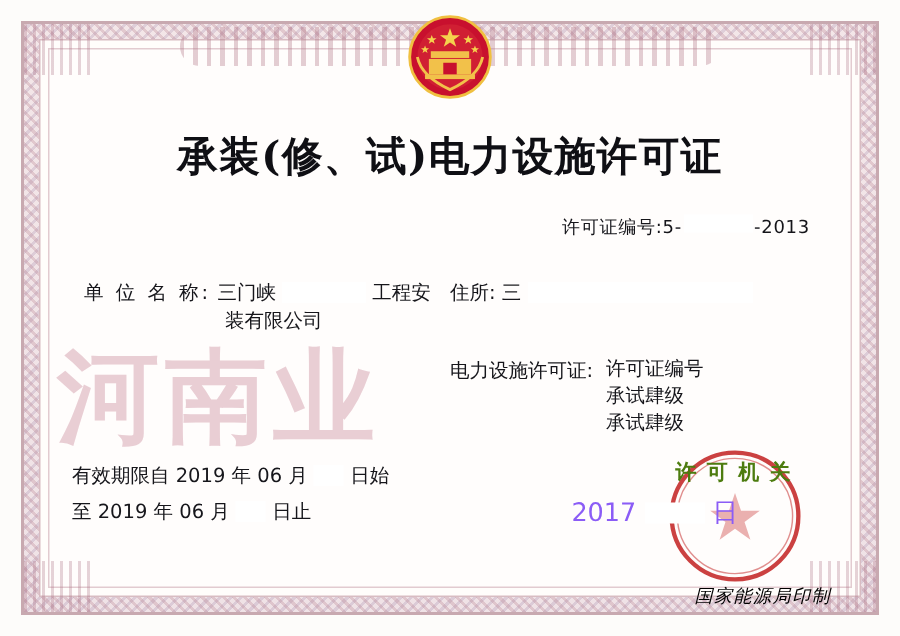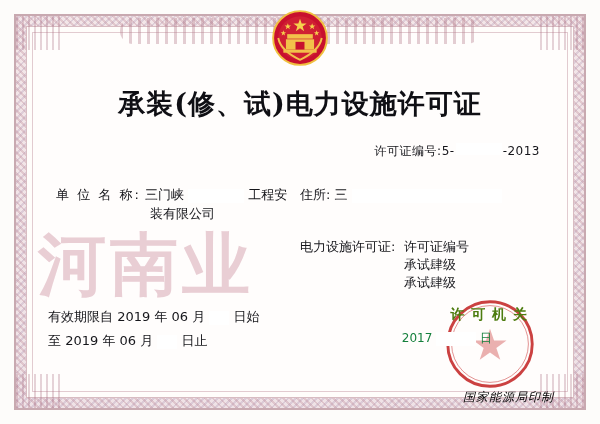--- a/index.html
+++ b/index.html
@@ -208,22 +208,22 @@
     font-size: 14px;
     color: #4d7c0f;
     letter-spacing: 1px;
     z-index: 7;
     font-weight: bold;
   }
   .seal-date {
     position: absolute;
     right: 108px;
     top: 330px;
-    font-size: 12px;
-    color: #15803d;
+    font-size: 17px;
+    color: #8b5cf6;
     z-index: 7;
     margin-left: 40px;
   }
   .seal-date .blank { width: 40px; background: #fff; }
 
   
   .footer {
     position: absolute;
     right: 46px;
     bottom: 18px;

